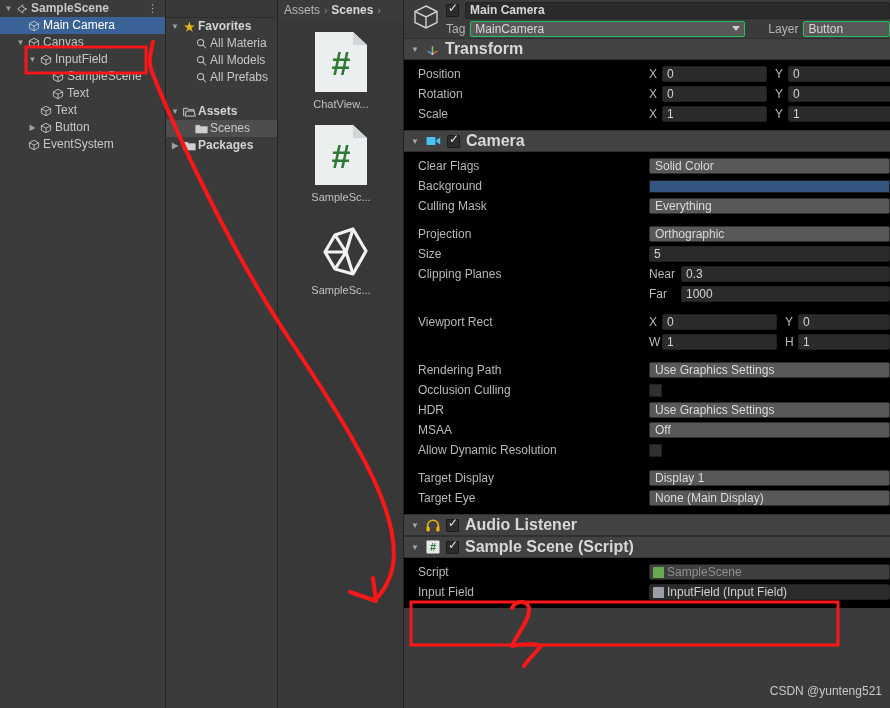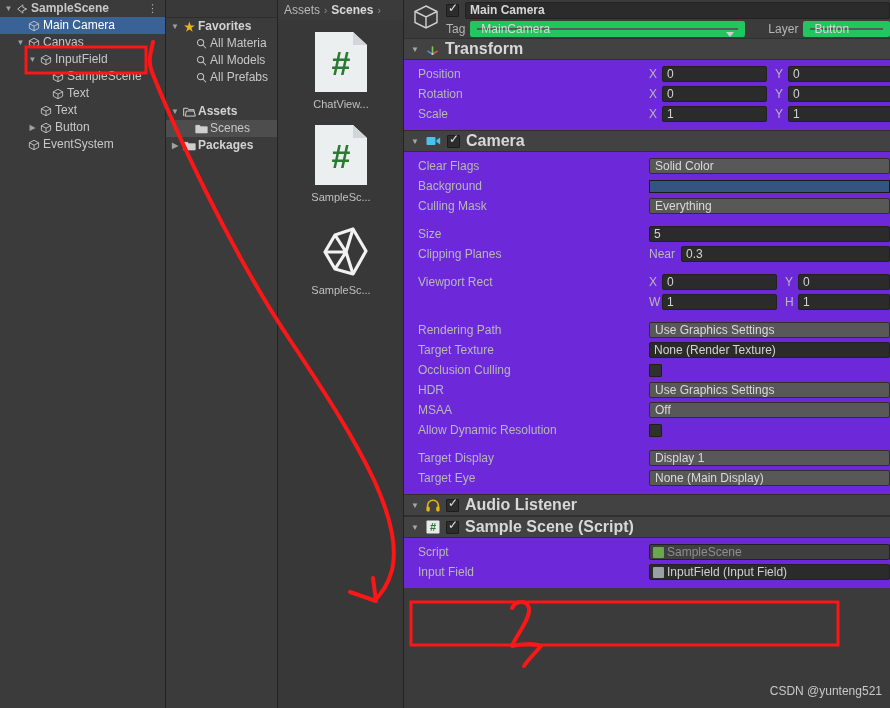--- a/index.html
+++ b/index.html
@@ -58,28 +58,28 @@
   .unitylogo { width:56px; height:52px; display:block; margin:6px auto 6px; }
 
   
   .insp-header { position:relative; height:38px; background:#3b3b3b; }
   .go-name-row { position:absolute; left:42px; top:0px; right:0; height:20px; display:flex; align-items:center; }
   .chk { width:13px; height:13px; background:#2c2c2c; border:1px solid #1c1c1c; border-radius:1px; position:relative; flex:0 0 13px; }
   .chk.on:after { content:"✓"; position:absolute; left:1px; top:-3px; font-size:12px; color:#e0e0e0; line-height:13px; }
   .nameField { margin-left:6px; height:17px; background:#2b2b2b; border:1px solid #222; border-radius:2px; flex:1 1 auto; display:flex; align-items:center; padding-left:4px; color:#d6d6d6; font-weight:bold; font-size:12px; }
   .tag-row { position:absolute; left:42px; top:20px; right:0; height:18px; display:flex; align-items:center; font-size:12px; }
   .tag-row .lbl { color:#b6b6b6; margin-right:5px; }
-  .dropdown { height:16px; background:#585858; border:7px solid #22c55e; border-radius:2px; display:flex; align-items:center; padding-left:4px; color:#d8d8d8; font-size:12px; position:relative; }
+  .dropdown { height:16px; background:#585858; border:1px solid #22c55e; border-radius:2px; display:flex; align-items:center; padding-left:4px; color:#d8d8d8; font-size:12px; position:relative; }
   .dropdown .caret { position:absolute; right:4px; top:4px; width:0;height:0; border-left:4px solid transparent;border-right:4px solid transparent;border-top:5px solid #cfcfcf; }
   .gocube { position:absolute; left:8px; top:3px; width:28px; height:28px; }
 
   .comp-header { height:22px; background:#424242; border-top:1px solid #303030; border-bottom:1px solid #303030; display:flex; align-items:center; padding-left:6px; gap:6px; }
   .comp-header .tri { width:10px; flex:0 0 10px; font-size:8px; color:#a8a8a8; text-align:center; }
   .comp-header .title { font-weight:bold; color:#d8d8d8; font-size:16px; }
-  .comp-body { background:#6d28d9; padding:4px 0 6px 0; }
+  .comp-body { background:#000000; padding:4px 0 6px 0; }
 
   .row { height:20px; display:flex; align-items:center; padding-left:14px; font-size:12px; }
   .row .label { color:#b8b8b8; width:231px; flex:0 0 231px; }
   .row .fields { flex:1 1 auto; display:flex; align-items:center; gap:0; }
   .axis { color:#b8b8b8; width:13px; flex:0 0 13px; text-align:left; }
   .num { height:16px; background:#2b2b2b; border:1px solid #212121; border-radius:2px; color:#d4d4d4; padding-left:4px; display:flex; align-items:center; font-size:12px; }
   .vinput { height:16px; background:#2b2b2b; border:1px solid #212121; border-radius:2px; color:#d4d4d4; padding-left:4px; display:flex; align-items:center; font-size:12px; flex:1 1 auto; }
   .vdrop { height:16px; background:#585858; border:1px solid #2e2e2e; border-radius:2px; color:#dadada; padding-left:5px; display:flex; align-items:center; font-size:12px; flex:1 1 auto; }
   .colorswatch { height:13px; flex:1 1 auto; border:1px solid #1b1b1b; }
   .minichk { width:13px; height:13px; background:#303030; border:1px solid #1e1e1e; border-radius:1px; }
@@ -403,32 +403,45 @@
             </div>
           </div>
           <div class="row">
             <span class="label">Culling Mask</span>
             <div class="fields">
               <div class="vdrop">Everything</div>
             </div>
           </div>
           <div style="height: 8px;"></div>
           <div class="row">
+            <span class="label">Projection</span>
+            <div class="fields">
+              <div class="vdrop">Orthographic</div>
+            </div>
+          </div>
+          <div class="row">
             <span class="label">Size</span>
             <div class="fields">
               <div class="vinput">5</div>
             </div>
           </div>
           <div class="row">
             <span class="label">Clipping Planes</span>
             <div class="fields">
               <span class="axis" style="width: 32px; flex: 0 0 32px;">Near</span>
               <div class="num" style="flex:1 1 auto;">0.3</div>
             </div>
           </div>
+          <div class="row">
+            <span class="label"></span>
+            <div class="fields">
+              <span class="axis" style="width: 32px; flex: 0 0 32px;">Far</span>
+              <div class="num" style="flex:1 1 auto;">1000</div>
+            </div>
+          </div>
           <div style="height: 8px;"></div>
           <div class="row">
             <span class="label">Viewport Rect</span>
             <div class="fields">
               <span class="axis">X</span>
               <div class="num" style="width:115px;flex:0 0 115px;">0</div>
               <span style="width: 8px;"></span>
               <span class="axis">Y</span>
               <div class="num" style="flex:1 1 auto;">0</div>
             </div>
@@ -441,26 +454,20 @@
               <span style="width: 8px;"></span>
               <span class="axis">H</span>
               <div class="num" style="flex:1 1 auto;">1</div>
             </div>
           </div>
           <div style="height: 8px;"></div>
           <div class="row">
             <span class="label">Rendering Path</span>
             <div class="fields">
               <div class="vdrop">Use Graphics Settings</div>
-            </div>
-          </div>
-          <div class="row">
-            <span class="label">Target Texture</span>
-            <div class="fields">
-              <div class="vinput">None (Render Texture)</div>
             </div>
           </div>
           <div class="row">
             <span class="label">Occlusion Culling</span>
             <div class="fields">
               <div class="minichk"></div>
             </div>
           </div>
           <div class="row">
             <span class="label">HDR</span>

